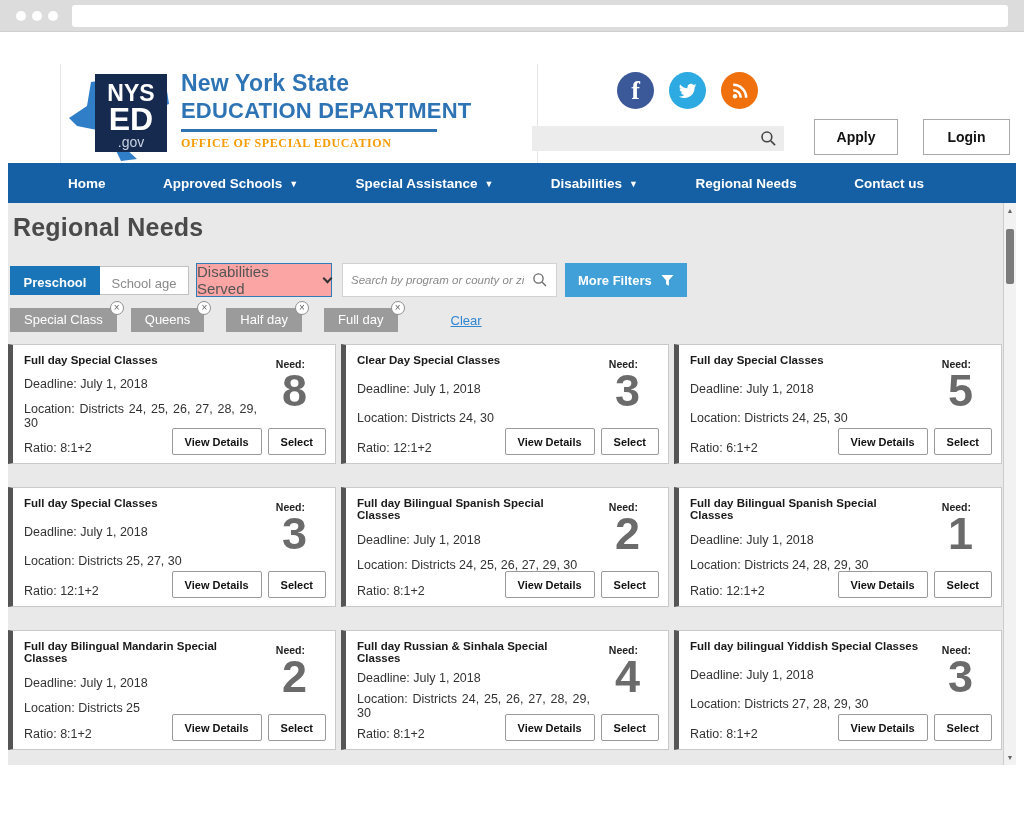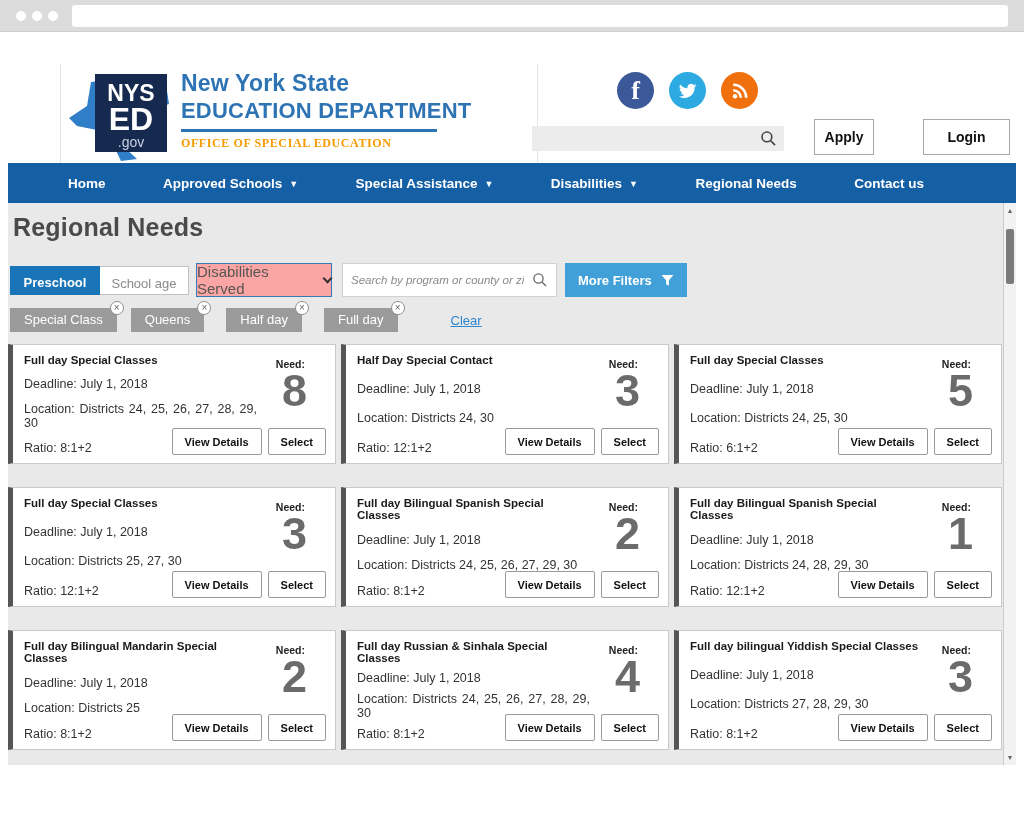--- a/index.html
+++ b/index.html
@@ -25,21 +25,21 @@
   .social { position:absolute; left:617px; top:40px; display:flex; gap:15px; }
   .soc { width:37px; height:37px; border-radius:50%; display:flex; align-items:center; justify-content:center; color:#fff; }
   .soc.fb { background:#3b5998; font-weight:bold; font-size:26px; font-family:"Liberation Serif", serif; }
   .soc.tw { background:#2caae1; }
   .soc.rss { background:#f0700e; }
 
   .hsearch { position:absolute; left:532px; top:94px; width:252px; height:25px; background:#ececec; display:flex; align-items:center; }
   .hsearch input { flex:1; height:100%; border:none; background:transparent; outline:none; padding:0 8px; font-size:13px; }
   .hsearch .mag { margin-right:7px; }
   .hbtn { position:absolute; top:87px; height:36px; background:#fff; border:1px solid #a9a9a9; font-weight:bold; font-size:14px; color:#111; text-align:center; line-height:34px; cursor:pointer; }
-  .hbtn.apply { left:814px; width:60px; }
+  .hbtn.apply { left:814px; width:84px; }
   .hbtn.login { left:923px; width:87px; }
 
   
   .nav { position:absolute; left:8px; top:163px; width:1008px; height:40px; background:#155fa5; display:flex; align-items:center; justify-content:space-between; padding:0 92px 0 60px; }
   .nav-item { color:#fff; font-weight:bold; font-size:13.5px; display:flex; align-items:center; cursor:pointer; white-space:nowrap; }
   .nav-caret { font-size:9px; margin-left:7px; margin-top:1px; }
 
   
   .content { position:absolute; left:8px; top:203px; width:1008px; height:562px; background:#e9e9e9; }
   .page-title { position:absolute; left:5px; top:10px; font-size:25px; font-weight:bold; color:#4a4a4a; letter-spacing:.2px; }
@@ -226,21 +226,21 @@
       <div class="need-label">Need:</div>
       <div class="need-num">8</div>
     </div>
     <div class="card-btns">
       <button class="cbtn view">View Details</button>
       <button class="cbtn select">Select</button>
     </div>
   </div>
         <div class="card">
     <div class="card-main">
-      <div class="card-title">Half Day Special Contact</div>
+      <div class="card-title">Clear Day Special Classes</div>
       <div class="card-line card-deadline">Deadline: July 1, 2018</div>
       <div class="card-line card-loc">Location: Districts 24, 30</div>
       <div class="card-line card-ratio">Ratio: 12:1+2</div>
     </div>
     <div class="need">
       <div class="need-label">Need:</div>
       <div class="need-num">3</div>
     </div>
     <div class="card-btns">
       <button class="cbtn view">View Details</button>

